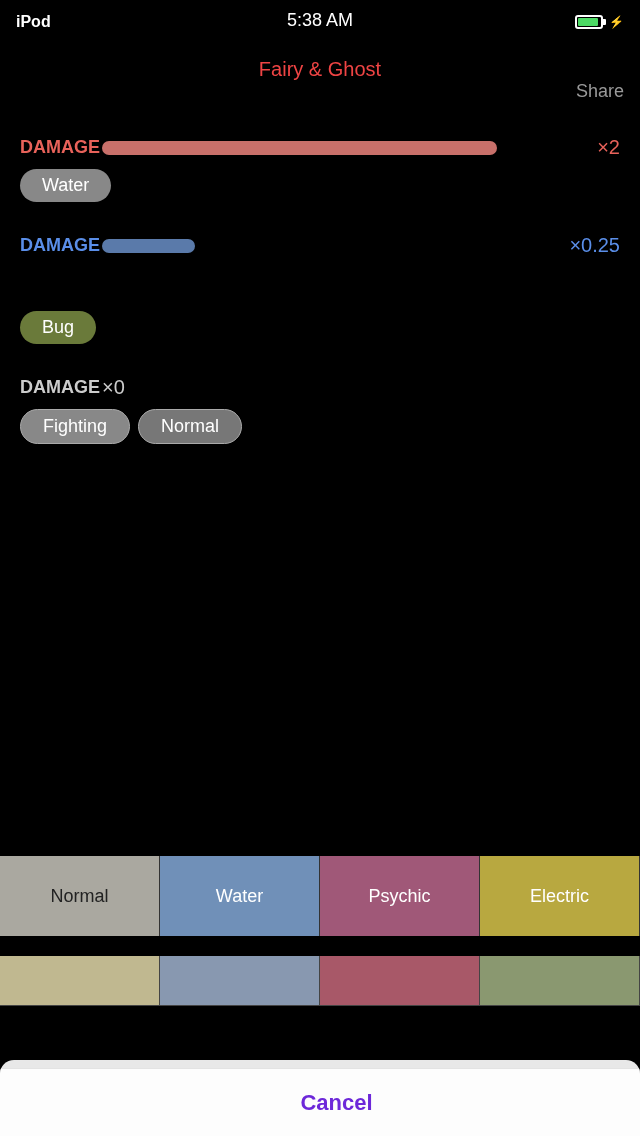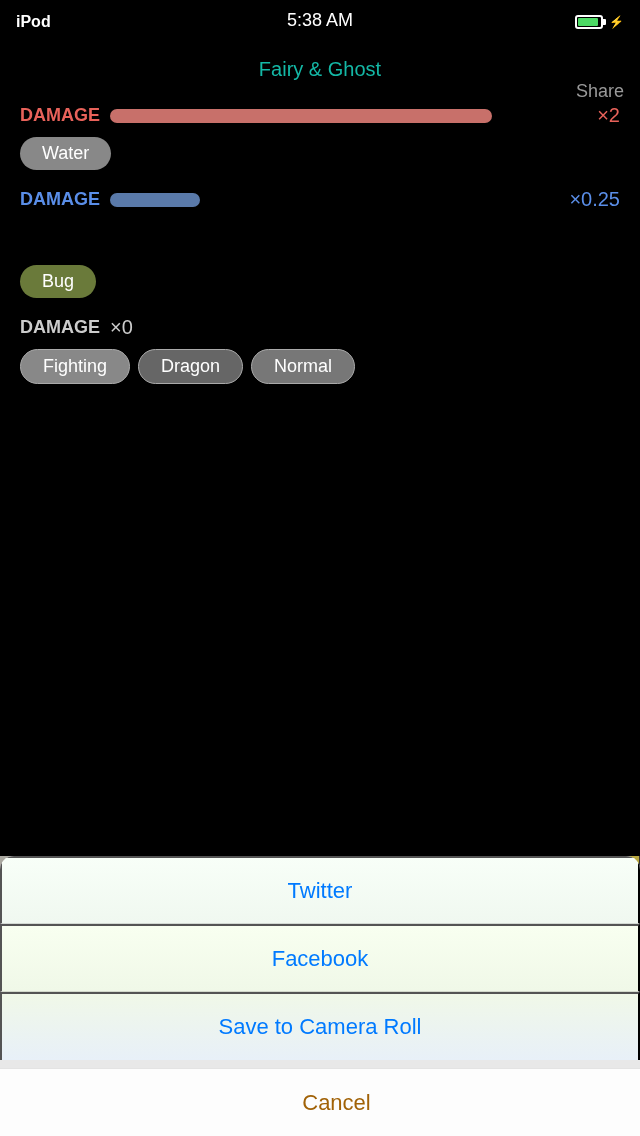--- a/index.html
+++ b/index.html
@@ -77,21 +77,21 @@
     
     .nav-bar {
       height: 50px;
       display: flex;
       align-items: center;
       justify-content: center;
       background: #000;
       position: relative;
     }
     .nav-title {
-      color: #14b8a6;
+      color: #ef4444;
       font-size: 20px;
       font-weight: 500;
     }
     .nav-share {
       position: absolute;
       right: 16px;
       color: #999;
       font-size: 18px;
       margin-top: 44px;
     }
@@ -103,22 +103,23 @@
     }
 
     
     .damage-section {
       margin-bottom: 18px;
     }
 
     .damage-row {
       display: flex;
       align-items: center;
-      gap: 10px;
+      gap: 2px;
       margin-bottom: 10px;
+      margin-top: 32px;
     }
 
     .damage-label {
       font-size: 18px;
       font-weight: 700;
     }
 
     .damage-label.red { color: #e8625a; }
     .damage-label.blue { color: #5a8ee8; }
     .damage-label.white { color: #ccc; }
@@ -272,22 +273,22 @@
     .share-option.camera-option {
       background: linear-gradient(to bottom, #f0f8e8 0%, #e8f0f8 100%);
     }
 
     .cancel-button {
       display: flex;
       align-items: center;
       justify-content: center;
       height: 68px;
       font-size: 22px;
-      font-weight: 400;
-      color: #a16207;
+      font-weight: 700;
+      color: #6d28d9;
       background: rgba(255,255,255,0.9);
       cursor: pointer;
       margin-top: 8px;
       border-top: 1px solid rgba(0,0,0,0.1);
       padding-left: 33px;
     }
   </style>
 </head>
 <body>
 
@@ -335,21 +336,20 @@
     </div>
   </div>
 
   <div class="damage-section">
     <div class="damage-row">
       <span class="damage-label white">DAMAGE</span>
       <span class="damage-multiplier white-mult">×0</span>
     </div>
     <div class="type-badges">
       <span class="type-badge badge-fighting">Fighting</span>
-      <span class="type-badge badge-dragon">Dragon</span>
       <span class="type-badge badge-normal">Normal</span>
     </div>
   </div>
 
 </div>
 
 <div class="type-grid">
   <div class="type-cell normal-cell">
     <span>Normal</span>
   </div>
@@ -366,20 +366,15 @@
 
 <div class="type-grid-row2">
   <div class="type-cell2 cell2-1"></div>
   <div class="type-cell2 cell2-2"></div>
   <div class="type-cell2 cell2-3"></div>
   <div class="type-cell2 cell2-4"></div>
 </div>
 
 <div class="share-sheet-overlay">
   <div class="share-sheet">
-    <div class="share-options">
-      <button class="share-option twitter-option">Twitter</button>
-      <button class="share-option facebook-option">Facebook</button>
-      <button class="share-option camera-option">Save to Camera Roll</button>
-    </div>
     <div class="cancel-button">Cancel</div>
   </div>
 </div>
 
 </body></html>

